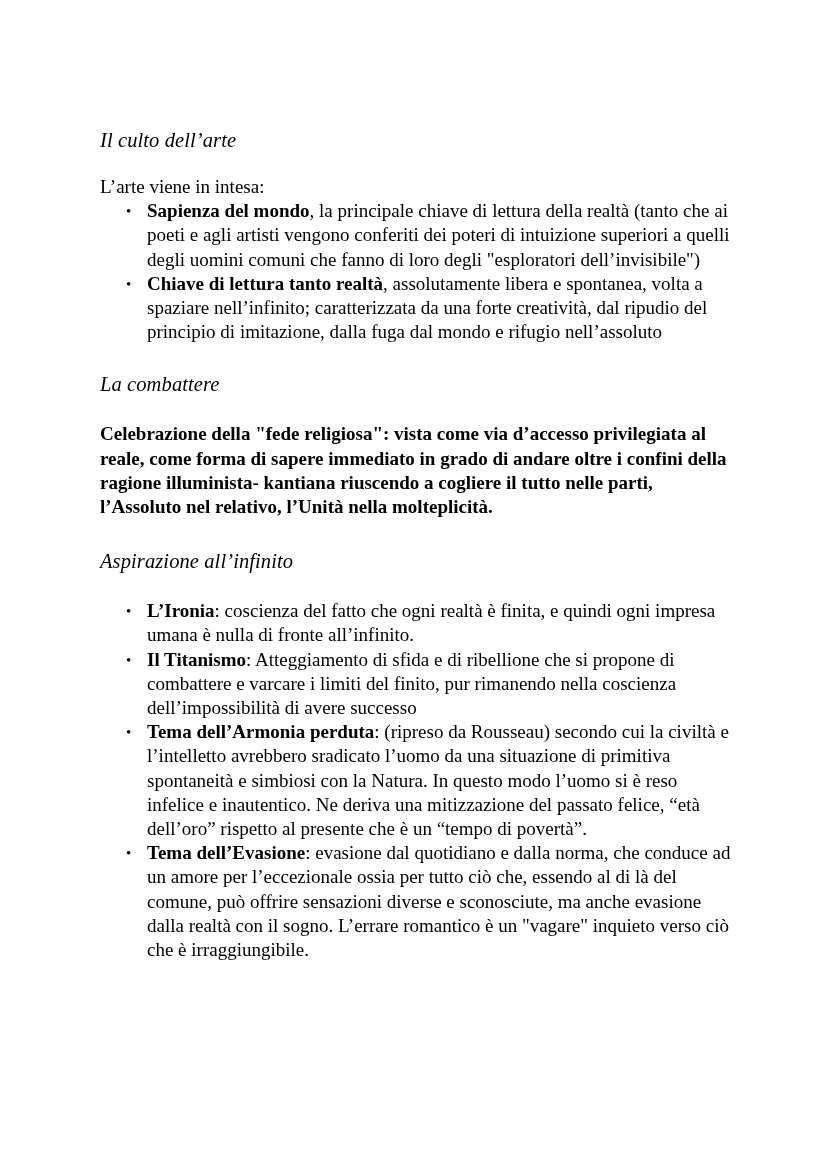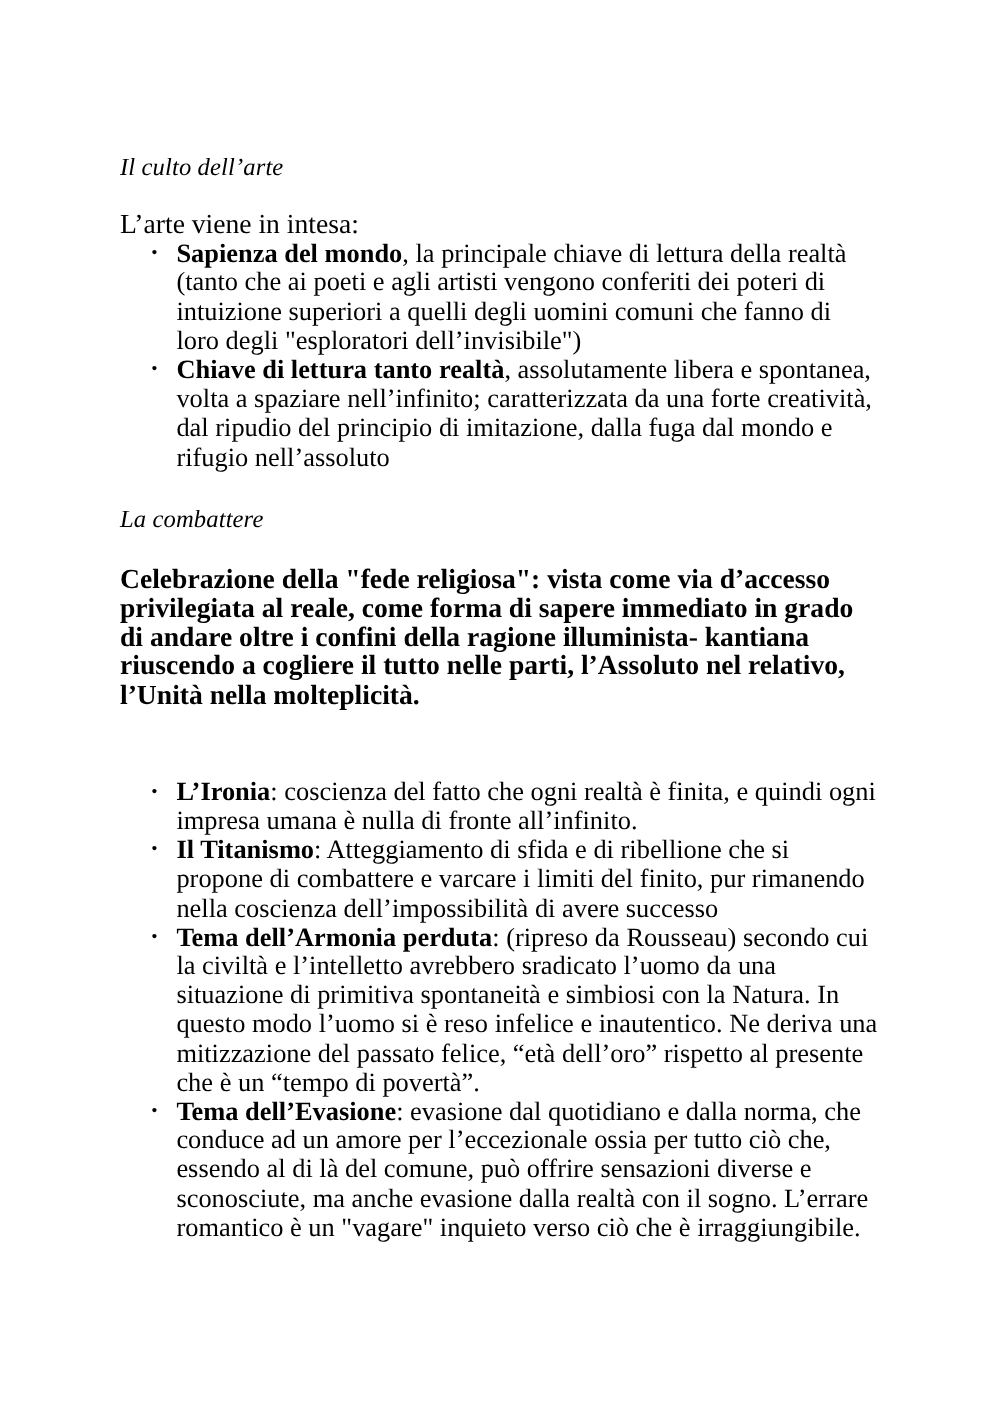--- a/index.html
+++ b/index.html
@@ -32,37 +32,37 @@
   h2.section-heading {
     font-size: 20.5px;
     font-style: italic;
     font-weight: normal;
     line-height: 24px;
     margin: 0;
     padding: 0;
     letter-spacing: 0.1px;
   }
   p.body-text {
-    font-size: 23px;
+    font-size: 19px;
     line-height: 24.2px;
     margin: 0;
     padding: 0;
     text-align: left;
   }
   p.body-text.bold-block {
     font-weight: bold;
   }
   ul.bullets {
     list-style: none;
     margin: 0;
     padding: 0;
   }
   ul.bullets > li {
     position: relative;
-    font-size: 22px;
+    font-size: 19px;
     line-height: 24.2px;
     padding-left: 47px;
     margin: 0;
   }
   ul.bullets > li::before {
     content: "\2022";
     position: absolute;
     left: 26px;
     top: 0;
     font-size: 15px;
@@ -99,20 +99,21 @@
 
     <div class="sp-before-relig"></div>
 
     <h2 class="section-heading">La combattere</h2>
     <div class="sp-after-relig-h"></div>
 
     <p class="body-text bold-block">Celebrazione della "fede religiosa": vista come via d’accesso privilegiata al reale, come forma di sapere immediato in grado di andare oltre i confini della ragione illuminista- kantiana riuscendo a cogliere il tutto nelle parti, l’Assoluto nel relativo, l’Unità nella molteplicità.</p>
 
     <div class="sp-before-aspir"></div>
 
+    <h2 class="section-heading">Aspirazione all’infinito</h2>
     <div class="sp-after-aspir-h"></div>
 
 
     <ul class="bullets">
       <li>
         <span class="lead">L’Ironia</span><span>: coscienza del fatto che ogni realtà è finita, e quindi ogni impresa umana è nulla di fronte all’infinito.</span>
       </li>
       <li>
         <span class="lead"> Il Titanismo</span><span>: Atteggiamento di sfida e di ribellione che si propone di combattere e varcare i limiti del finito, pur rimanendo nella coscienza dell’impossibilità di avere successo</span>
       </li>

